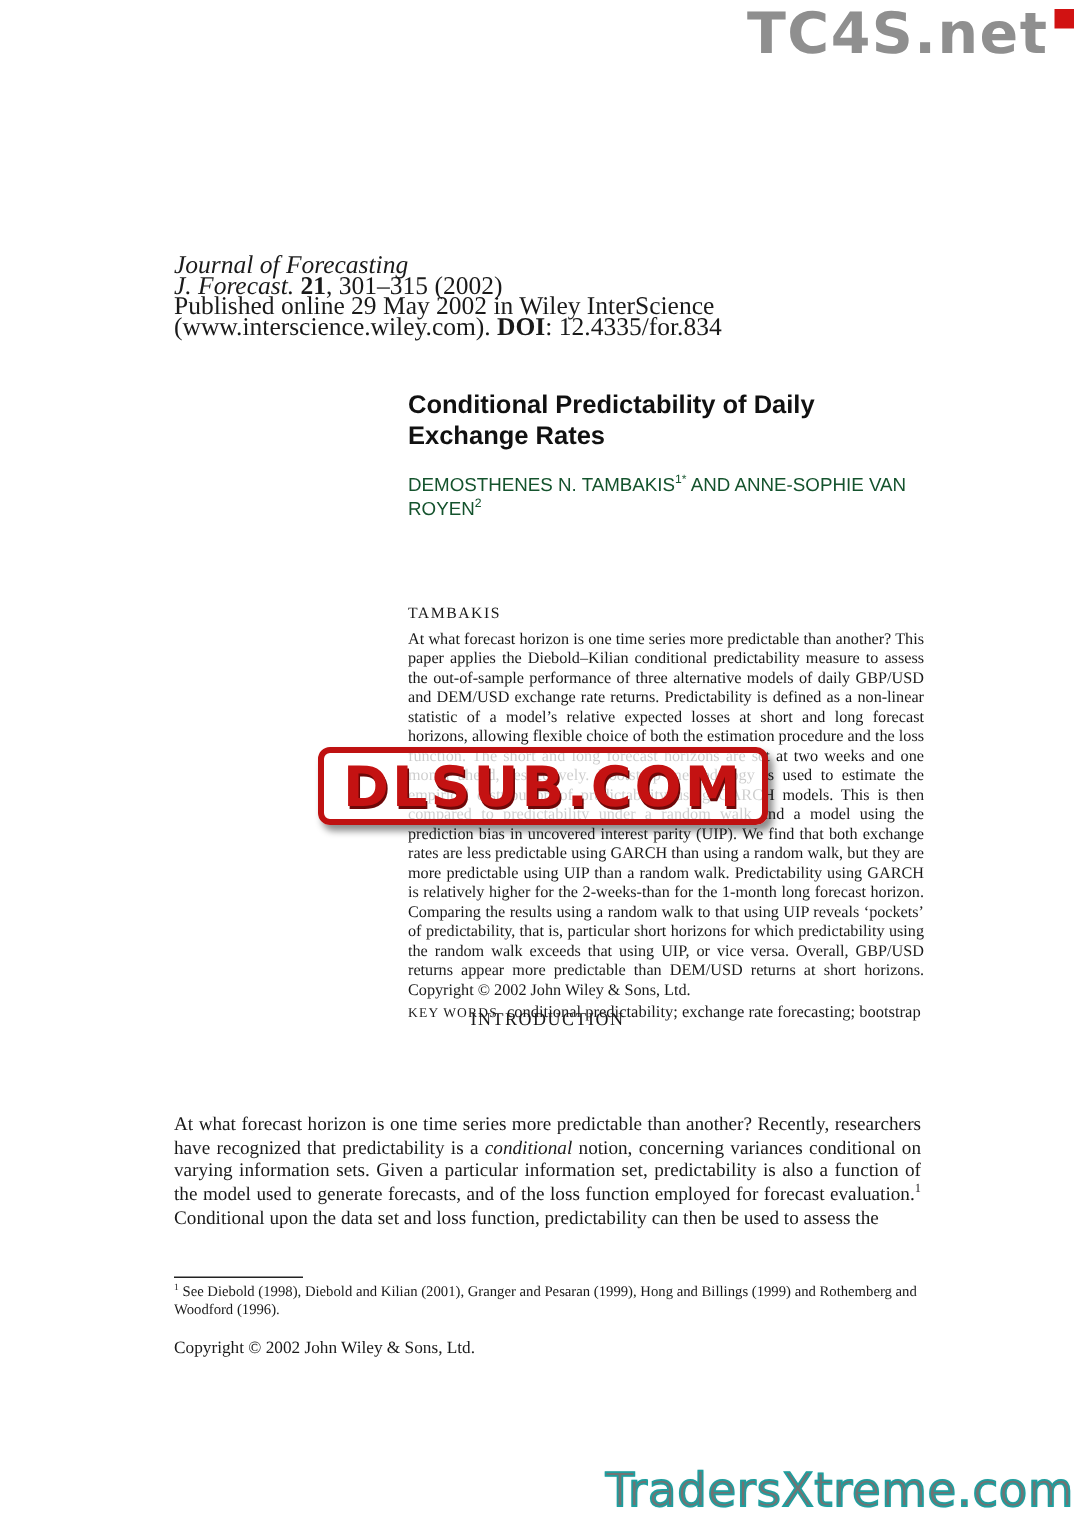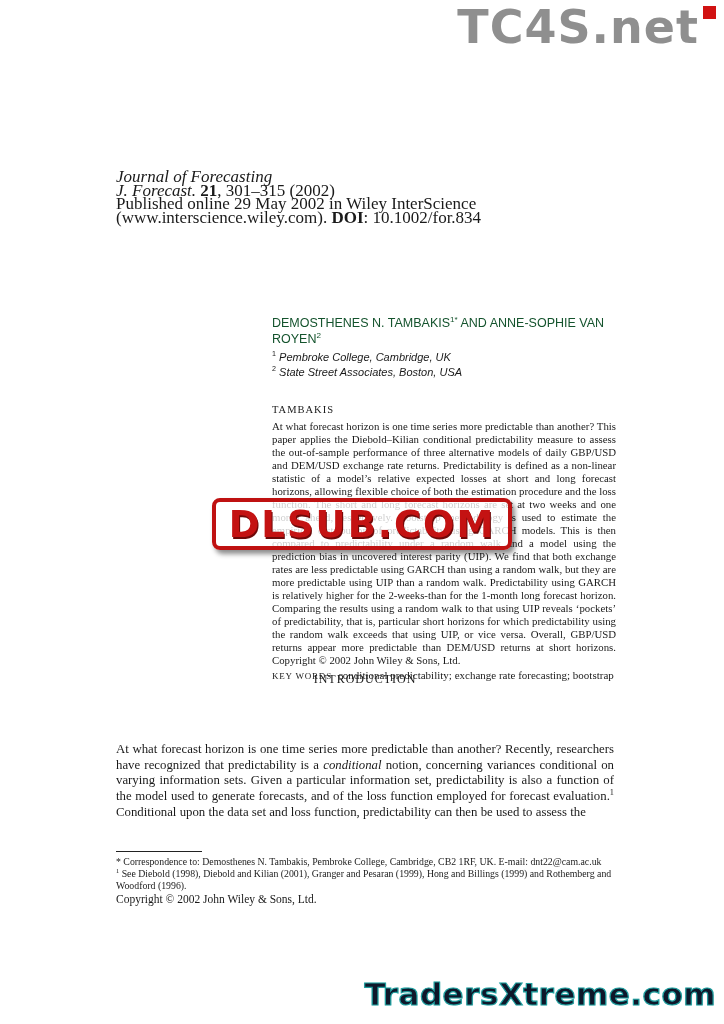--- a/index.html
+++ b/index.html
@@ -10,43 +10,43 @@
     background: #ffffff;
     overflow: hidden;
     font-family: "Liberation Serif", serif;
     color: #1a1a1a;
   }
 
   
   .wm-top {
     position: absolute; top: 0px; right: 8px;
     font-family: "DejaVu Sans", sans-serif;
-    font-weight: bold; font-size: 46px; letter-spacing: 1px;
+    font-weight: bold; font-size: 38px; letter-spacing: 1px;
     color: #8f8f8f;
     display: flex; align-items: flex-start; gap: 4px;
   }
   .wm-top .red-square {
     width: 13px; height: 13px; background: #d11212; margin-top: 6px; display: inline-block;
   }
   .wm-mid {
     position: absolute; left: 212px; top: 486px; width: 292px; height: 44px;
     border: 4px solid #bf1111; border-radius: 8px;
     background: rgba(255,255,255,0.78);
     box-shadow: 3px 4px 5px rgba(0,0,0,0.45);
     display: flex; align-items: center; justify-content: center;
     font-family: "DejaVu Sans", sans-serif; font-weight: bold;
     font-size: 37px; letter-spacing: 2px; color: #c41212;
     text-shadow: 1px 2px 0 #6e0808;
     margin-top: 12px;
   }
   .wm-bottom {
     position: absolute; right: 8px; top: 976px;
-    font-family: "DejaVu Sans", sans-serif; font-weight: bold;
+    font-family: "DejaVu Sans", sans-serif; font-weight: normal;
     font-size: 31px; letter-spacing: 0.5px;
-    color: #0f172a;
+    color: #737373;
     -webkit-text-stroke: 1.2px #1f9e9e;
     text-shadow: 0 0 1px #1f9e9e;
     text-align: center;
   }
 
   
   .journal-header {
     position: absolute; left: 116px; top: 170px;
     font-size: 17px; line-height: 13.5px; width: 500px;
   }
@@ -126,39 +126,33 @@
   <div class="journal-header">
     <div>
       <span class="it">Journal of Forecasting</span>
     </div>
     <div>
       <span class="it">J. Forecast.</span>
       <span> </span>
       <span class="bd">21</span><span>, 301–315 (2002)</span>
     </div>
     <div>
-      <span>Published online 29 May 2002 in Wiley InterScience (www.interscience.wiley.com). </span><span class="bd">DOI</span><span>: 10.1002/for.834</span>
+      <span>Published online 29 May 2002 in Wiley InterScience (www.interscience.wiley.com). </span><span class="bd">DOI</span><span>: 12.4335/for.834</span>
     </div>
   </div>
 
+  <div class="title-block">
+    <div>Conditional Predictability of Daily</div>
+    <div>Exchange Rates</div>
+  </div>
 
   <div class="authors">
     <span>DEMOSTHENES N. TAMBAKIS</span><span class="sup">1*</span><span> AND ANNE-SOPHIE VAN ROYEN</span><span class="sup">2</span>
   </div>
 
-  <div class="affiliations">
-    <div>
-      <span class="sup">1</span>
-      <span class="aff-text">Pembroke College, Cambridge, UK</span>
-    </div>
-    <div>
-      <span class="sup">2</span>
-      <span class="aff-text">State Street Associates, Boston, USA</span>
-    </div>
-  </div>
 
   <div class="abstract-heading">TAMBAKIS</div>
   <div class="abstract-text">At what forecast horizon is one time series more predictable than another? This paper applies the Diebold–Kilian conditional predictability measure to assess the out-of-sample performance of three alternative models of daily GBP/USD and DEM/USD exchange rate returns. Predictability is defined as a non-linear statistic of a model’s relative expected losses at short and long forecast horizons, allowing flexible choice of both the estimation procedure and the loss function. The short and long forecast horizons are set at two weeks and one month ahead, respectively. Bootstrap methodology is used to estimate the empirical distribution of predictability using GARCH models. This is then compared to predictability under a random walk and a model using the prediction bias in uncovered interest parity (UIP). We find that both exchange rates are less predictable using GARCH than using a random walk, but they are more predictable using UIP than a random walk. Predictability using GARCH is relatively higher for the 2-weeks-than for the 1-month long forecast horizon. Comparing the results using a random walk to that using UIP reveals ‘pockets’ of predictability, that is, particular short horizons for which predictability using the random walk exceeds that using UIP, or vice versa. Overall, GBP/USD returns appear more predictable than DEM/USD returns at short horizons.  Copyright © 2002 John Wiley &amp; Sons, Ltd.</div>
 
   <div class="wm-mid">
     <span>DLSUB.COM</span>
   </div>
 
   <div class="keywords">
     <span class="kw-label">KEY WORDS</span><span>conditional predictability; exchange rate forecasting; bootstrap</span>
@@ -166,23 +160,20 @@
 
   <div class="intro-heading">INTRODUCTION</div>
 
   <div class="body-para">
     <span>At what forecast horizon is one time series more predictable than another? Recently, researchers have recognized that predictability is a </span><span class="it">conditional</span><span> notion, concerning variances conditional on varying information sets. Given a particular information set, predictability is also a function of the model used to generate forecasts, and of the loss function employed for forecast evaluation.</span><span class="sup">1</span><span> Conditional upon the data set and loss function, predictability can then be used to assess the</span>
   </div>
 
   <div class="fn-rule"></div>
   <div class="footnotes">
     <p class="fn-line">
-      <span>*</span><span> Correspondence to: Demosthenes N. Tambakis, Pembroke College, Cambridge, CB2 1RF, UK. E-mail: dnt22@cam.ac.uk</span>
-    </p>
-    <p class="fn-line">
       <span class="sup">1</span><span> See Diebold (1998), Diebold and Kilian (2001), Granger and Pesaran (1999), Hong and Billings (1999) and Rothemberg and Woodford (1996).</span>
     </p>
   </div>
 
   <div class="copyright-line">Copyright © 2002 John Wiley &amp; Sons, Ltd.</div>
 
   <div class="wm-bottom">
     <span>TradersXtreme.com</span>
   </div>
 

